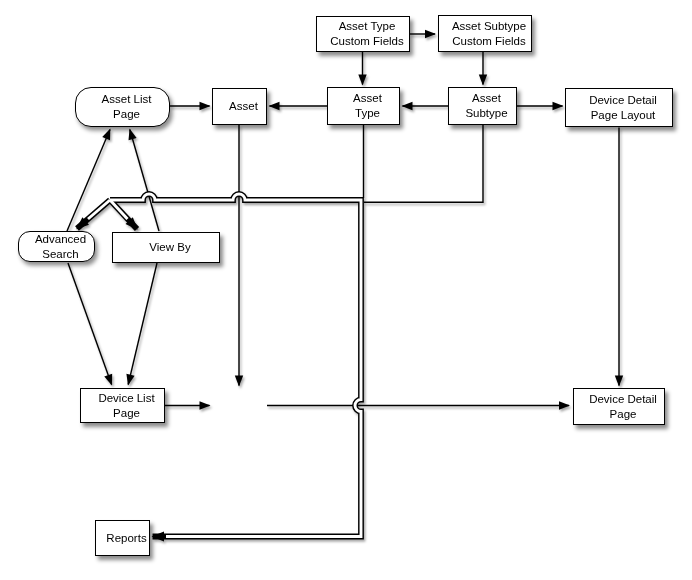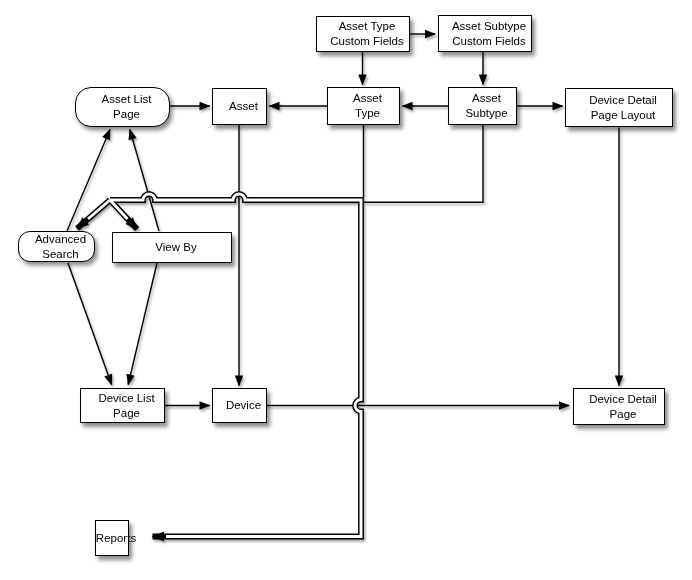--- a/index.html
+++ b/index.html
@@ -103,35 +103,32 @@
   <div class="box" style="left:565px;top:88px;width:108px;height:39px;">
     <span>Device Detail
 Page Layout</span>
   </div>
 
   <div class="box" style="left:18px;top:231px;width:77px;height:31px;border-radius:12px;">
     <span>Advanced
 Search</span>
   </div>
 
-  <div class="box" style="left:112px;top:232px;width:120px;height:31px;">
+  <div class="box" style="left:112px;top:232px;width:108px;height:31px;">
     <span>View By</span>
   </div>
 
   <div class="box" style="left:80px;top:388px;width:85px;height:35px;">
     <span>Device List
 Page</span>
   </div>
 
-  <div class="box" style="left:212px;top:388px;width:55px;height:35px;">
-    <span>Device</span>
-  </div>
 
   <div class="box" style="left:573px;top:388px;width:92px;height:37px;">
     <span>Device Detail
 Page</span>
   </div>
 
-  <div class="box" style="left:95px;top:520px;width:34px;height:36px;align-items:center;">
+  <div class="box" style="left:95px;top:520px;width:55px;height:36px;align-items:center;">
     <span>Reports</span>
   </div>
 
 </div>
 
 </body></html>

